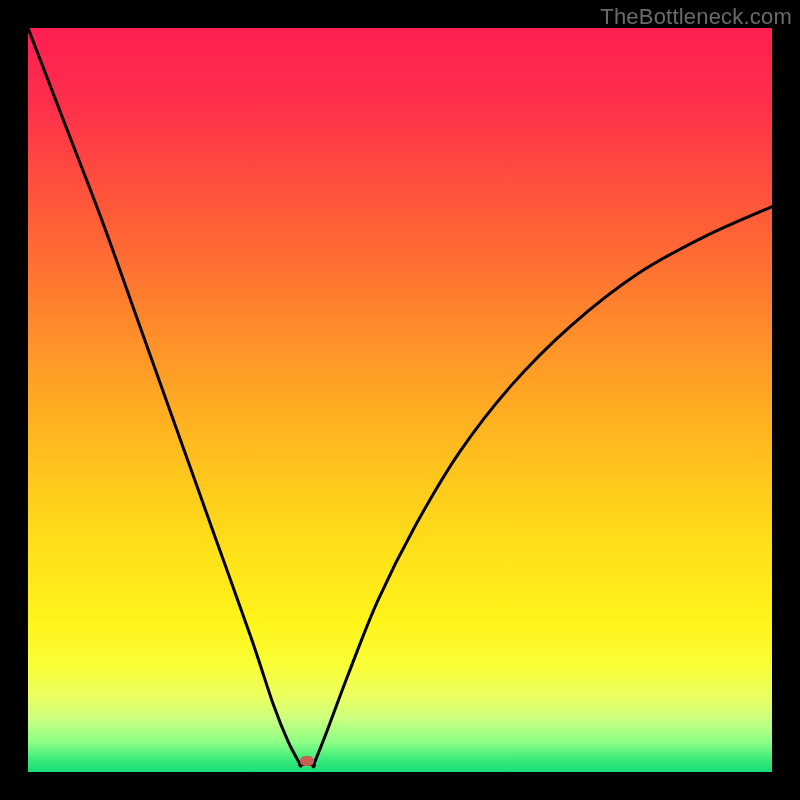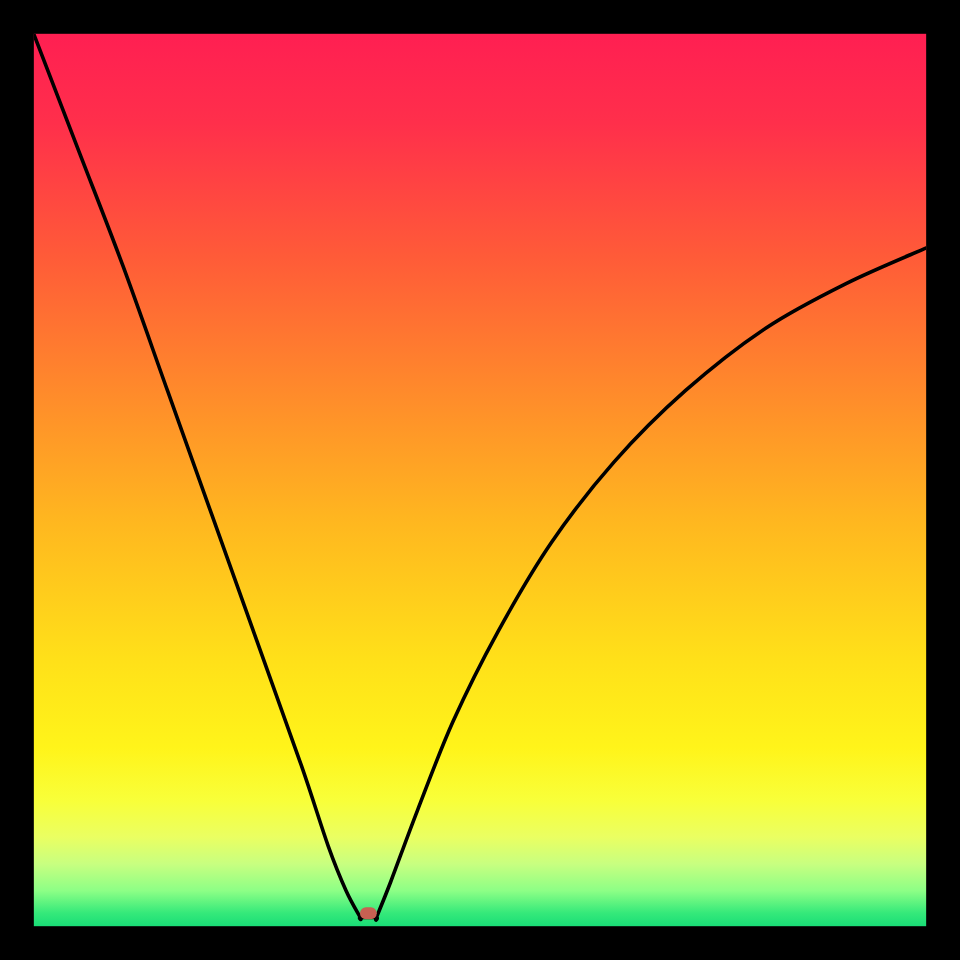--- a/index.html
+++ b/index.html
@@ -72,20 +72,21 @@
     border-radius: 5px;
     background: #c86052;
     z-index: 3;
     transform: translate(-50%, -50%);
   }
 </style>
 </head>
 <body>
 
 <div class="container">
+  <div class="watermark">TheBottleneck.com</div>
   <div class="plot">
     <div class="gradient"></div>
     <svg class="curves" viewBox="0 0 744 744" preserveAspectRatio="none">
       <path id="curve-path" fill="none" stroke="#000" stroke-width="3" stroke-linecap="round" stroke-linejoin="round" d="M 0 0 C 6.2 16.120000000000005 24.800000000000004 64.48000000000002 37.2 96.72000000000003 C 49.6 128.96000000000004 62.00000000000001 159.96000000000006 74.4 193.44000000000005 C 86.80000000000001 226.92000000000004 99.19999999999999 262.88000000000005 111.6 297.6 C 124 332.32 136.4 367.04 148.8 401.76 C 161.20000000000002 436.47999999999996 173.6 471.19999999999993 186 505.91999999999996 C 198.4 540.64 213.27999999999997 581.5600000000001 223.2 610.08 C 233.12 638.6 239.32000000000002 659.68 245.52 677.04 C 251.72 694.4 255.93599999999998 704.32 260.4 714.24 C 264.864 724.16 270.32 732.8399999999999 272.304 736.56 C 274.28799999999995 740.28 270.07199999999995 736.56 272.304 736.56 C 274.536 736.56 283.464 736.56 285.696 736.56 C 287.92800000000005 736.56 283.71200000000005 741.52 285.696 736.56 C 287.68 731.5999999999999 291.896 721.68 297.6 706.8 C 303.30400000000003 691.92 311.24 669.5999999999999 319.92 647.28 C 328.6 624.96 338.52 597.68 349.68 572.88 C 360.84000000000003 548.08 373.24 523.28 386.88 498.48 C 400.52 473.68 415.4 447.64 431.52 424.08 C 447.64 400.52 465 378.2 483.6 357.12 C 502.20000000000005 336.04 522.04 316.20000000000005 543.12 297.6 C 564.2 279 587.7599999999999 260.4 610.0799999999999 245.51999999999998 C 632.4 230.64 654.72 219.48000000000005 677.0400000000001 208.32000000000005 C 699.3600000000001 197.16000000000005 732.84 183.51999999999995 744 178.55999999999995"></path>
     </svg>
     <div class="marker" id="marker" style="left: 279px; top: 732.84px;"></div>
   </div>
 </div>
 
 </body></html>

